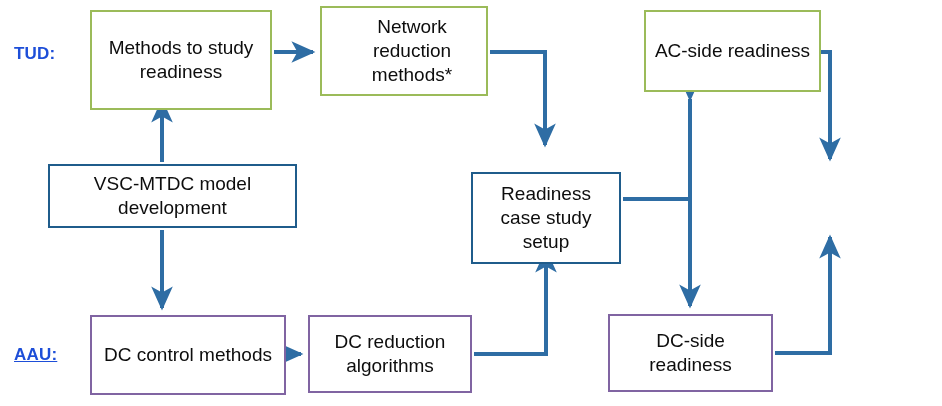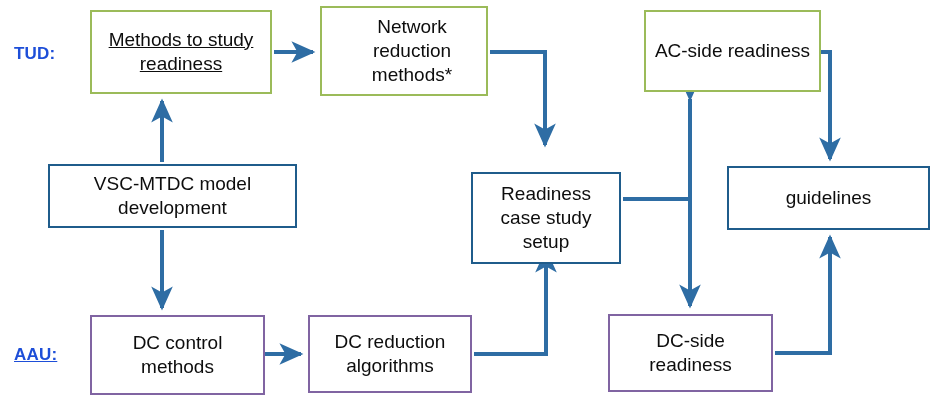--- a/index.html
+++ b/index.html
@@ -84,45 +84,42 @@
 
       <path d="M623,199 L690,199"></path>
 
     </g>
   </svg>
 
   <div class="row-label" style="left:14px; top:44px;">TUD:</div>
 
   <div class="row-label" style="left:14px; top:345px;text-decoration:underline;">AAU:</div>
 
-  <div class="node node-green" style="left:90px; top:10px; width:182px; height:84px;text-decoration:underline;">
+  <div class="node node-green" style="left:90px; top:10px; width:182px; height:100px;">
     <span>Methods to study readiness</span>
   </div>
 
   <div class="node node-green" style="left:320px; top:6px; width:168px; height:90px;padding-left:22px;">
     <span>Network reduction methods*</span>
   </div>
 
   <div class="node node-green" style="left:644px; top:10px; width:177px; height:82px;">
     <span>AC-side readiness</span>
   </div>
 
   <div class="node node-blue" style="left:48px; top:164px; width:249px; height:64px;">
     <span>VSC-MTDC model development</span>
   </div>
 
   <div class="node node-blue" style="left:471px; top:152px; width:150px; height:92px;margin-top:20px;">
     <span>Readiness case study setup</span>
   </div>
 
-  <div class="node node-blue" style="left:727px; top:166px; width:203px; height:64px;">
-    <span>guidelines</span>
-  </div>
 
-  <div class="node node-purple" style="left:90px; top:315px; width:175px; height:80px;">
+  <div class="node node-purple" style="left:90px; top:315px; width:196px; height:80px;">
     <span>DC control methods</span>
   </div>
 
   <div class="node node-purple" style="left:308px; top:315px; width:164px; height:78px;">
     <span>DC reduction algorithms</span>
   </div>
 
   <div class="node node-purple" style="left:608px; top:314px; width:165px; height:78px;align-items:center;">
     <span>DC-side readiness</span>
   </div>

